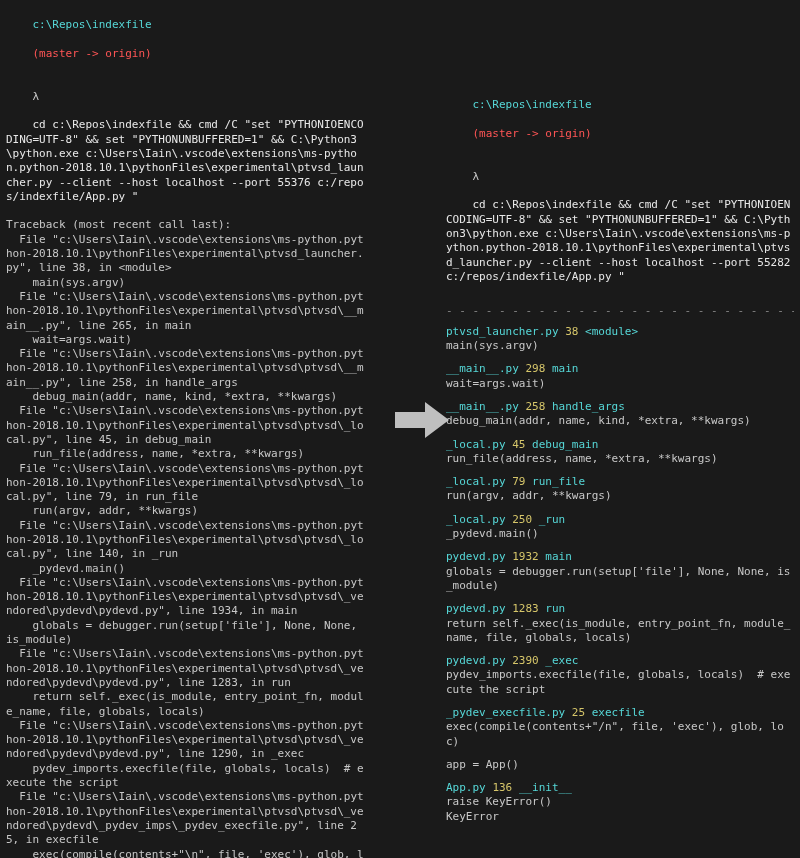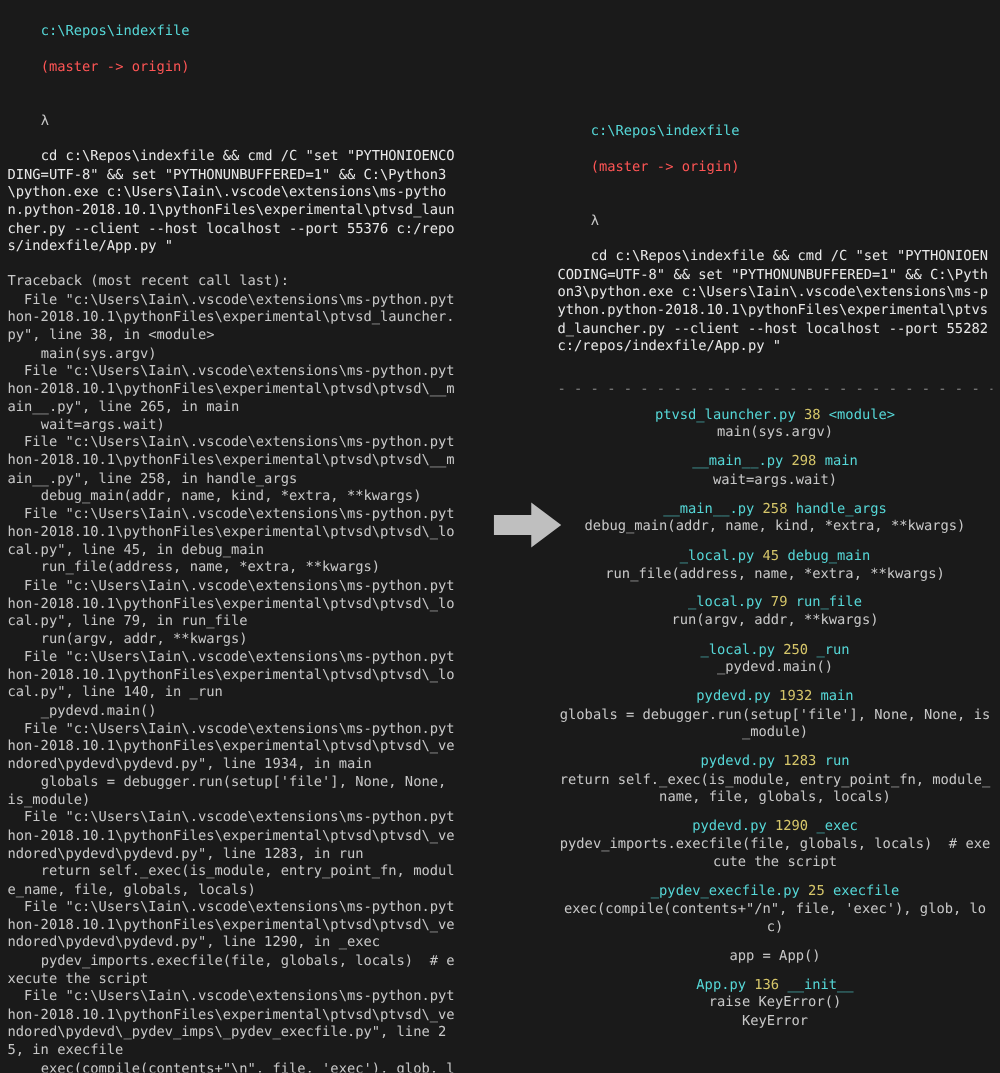--- a/index.html
+++ b/index.html
@@ -43,21 +43,21 @@
     .lineno { color: #d6c66a; }
     .func { color: #56d7d7; }
     .divider {
       color: #888;
       letter-spacing: 0;
       margin: 6px 0;
       overflow: hidden;
       white-space: nowrap;
     }
     .line { white-space: pre-wrap; word-break: break-all; }
-    .entry { margin-bottom: 9px; text-align: center; }
+    .entry { margin-bottom: 9px; }
   </style>
 </head>
 <body>
 
 <div class="left-pane">
   <div class="line">
     <span class="cyan">c:\Repos\indexfile</span>
     <span> </span>
     <span class="red">(master -&gt; origin)</span>
   </div>
@@ -137,21 +137,21 @@
       </div>
       <div class="entry">
         <div class="line"><span class="cyan">pydevd.py</span> <span class="lineno">1932</span> <span class="func">main</span></div>
         <div class="line dim">globals = debugger.run(setup['file'], None, None, is_module)</div>
       </div>
       <div class="entry">
         <div class="line"><span class="cyan">pydevd.py</span> <span class="lineno">1283</span> <span class="func">run</span></div>
         <div class="line dim">return self._exec(is_module, entry_point_fn, module_name, file, globals, locals)</div>
       </div>
       <div class="entry">
-        <div class="line"><span class="cyan">pydevd.py</span> <span class="lineno">1290</span> <span class="func">_exec</span></div>
+        <div class="line"><span class="cyan">pydevd.py</span> <span class="lineno">2390</span> <span class="func">_exec</span></div>
         <div class="line dim">pydev_imports.execfile(file, globals, locals)  # execute the script</div>
       </div>
       <div class="entry">
         <div class="line"><span class="cyan">_pydev_execfile.py</span> <span class="lineno">25</span> <span class="func">execfile</span></div>
         <div class="line dim">exec(compile(contents+"/n", file, 'exec'), glob, loc)</div>
       </div>
       <div class="entry">
         <div class="line dim">app = App()</div>
       </div>
       <div class="entry">

